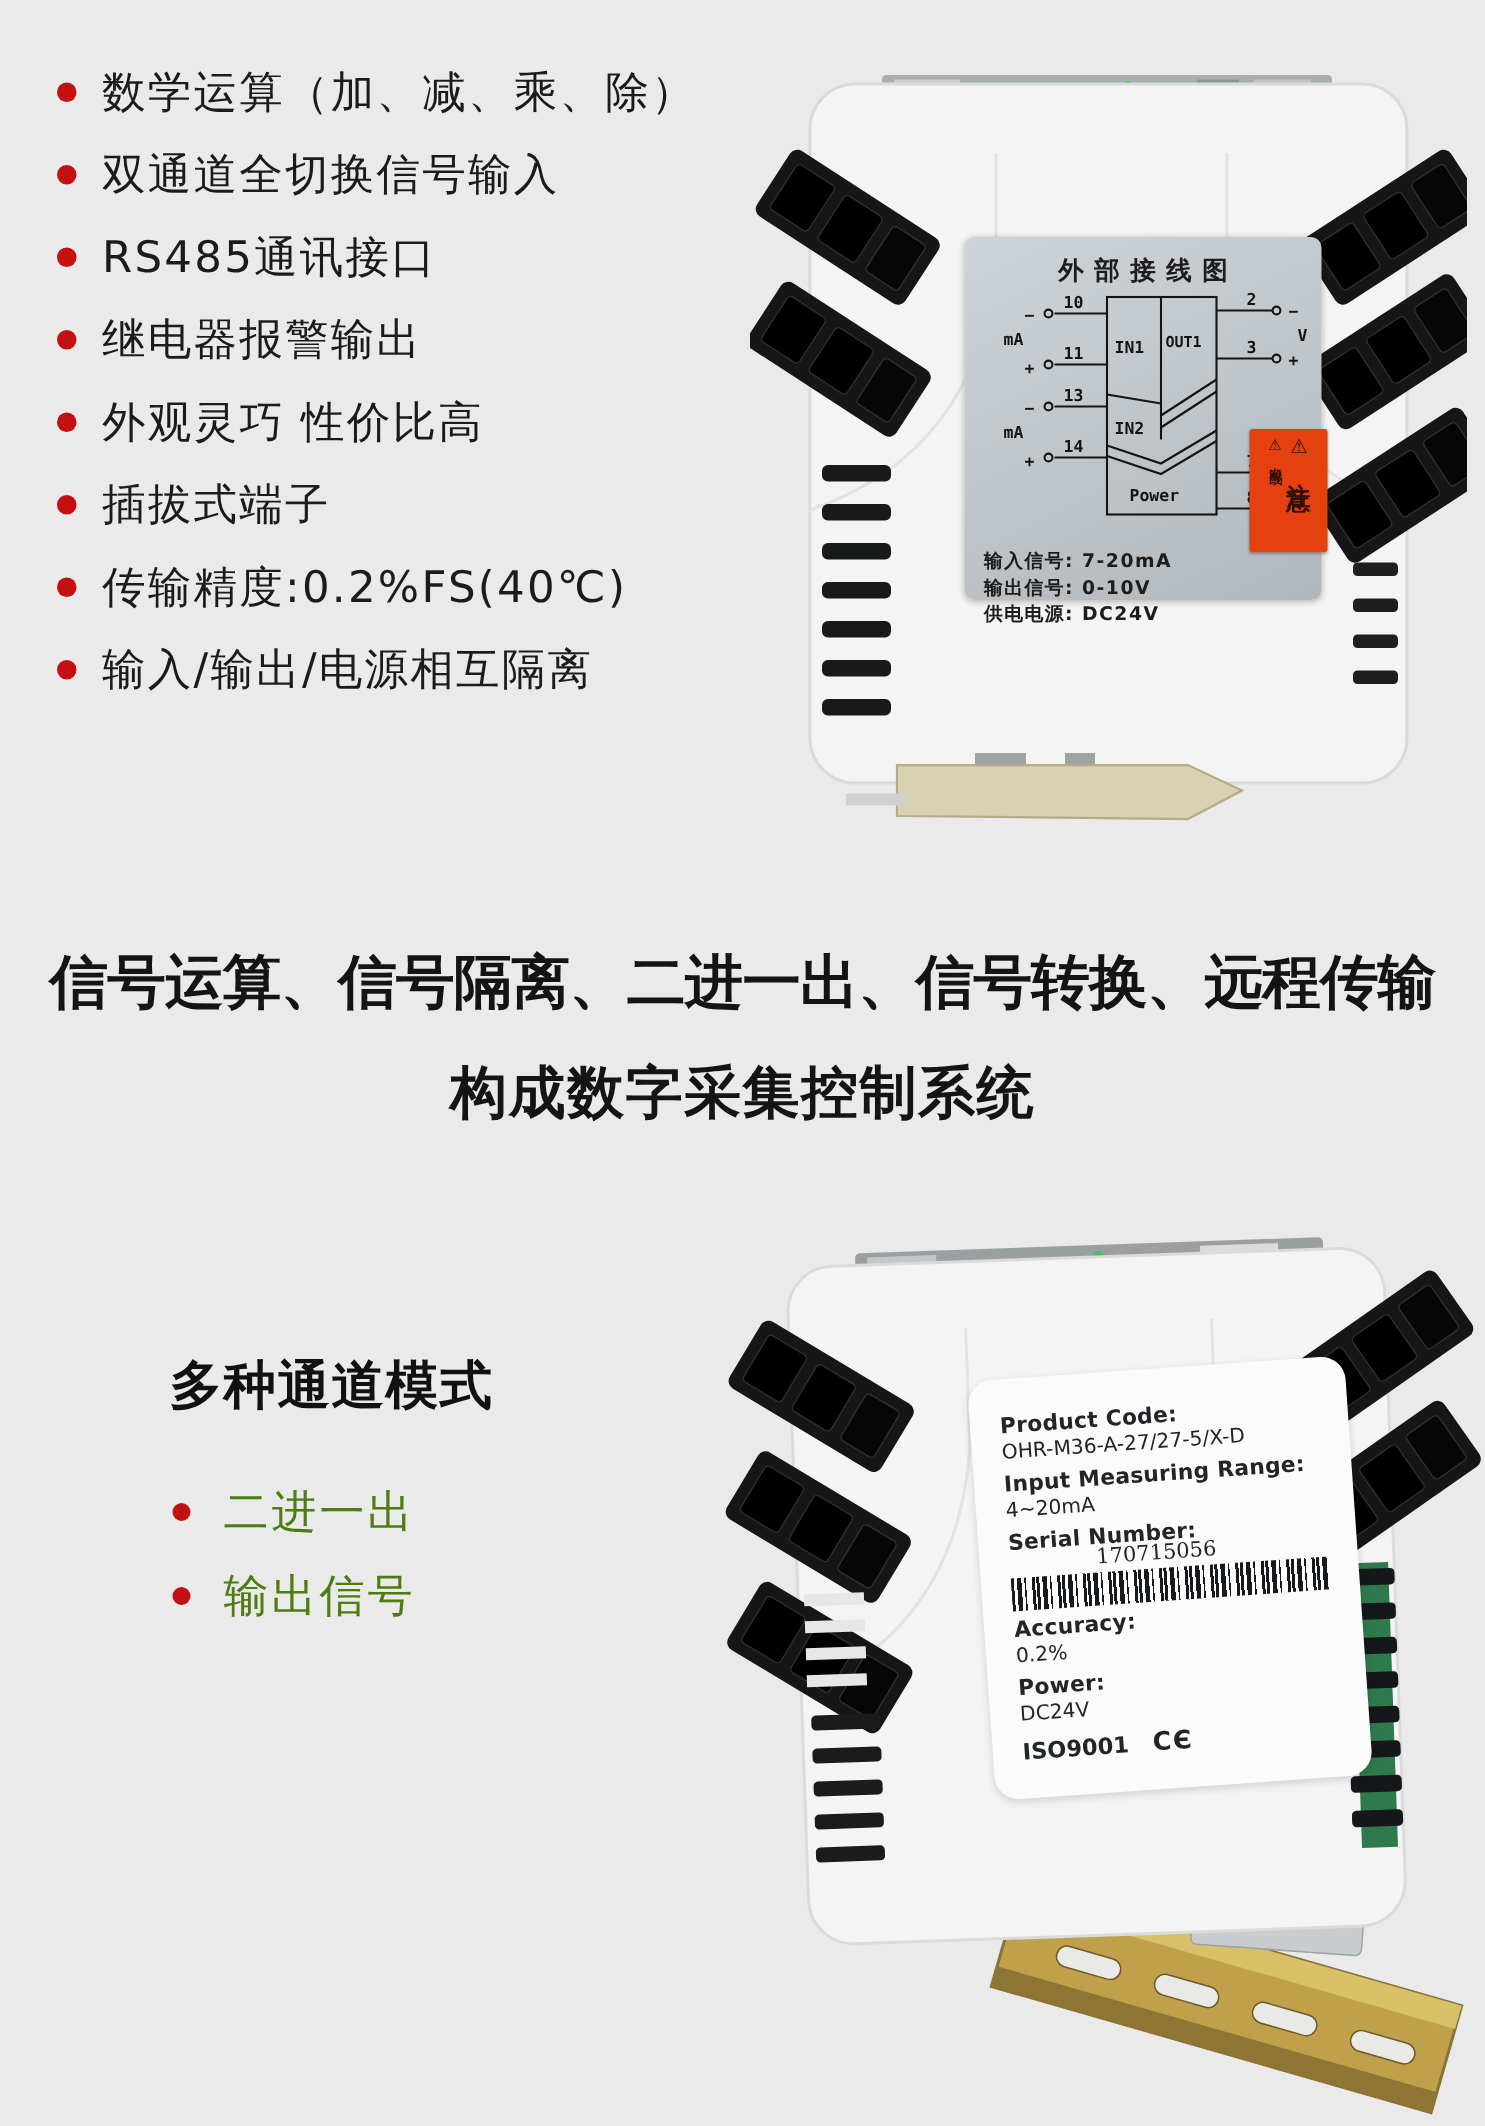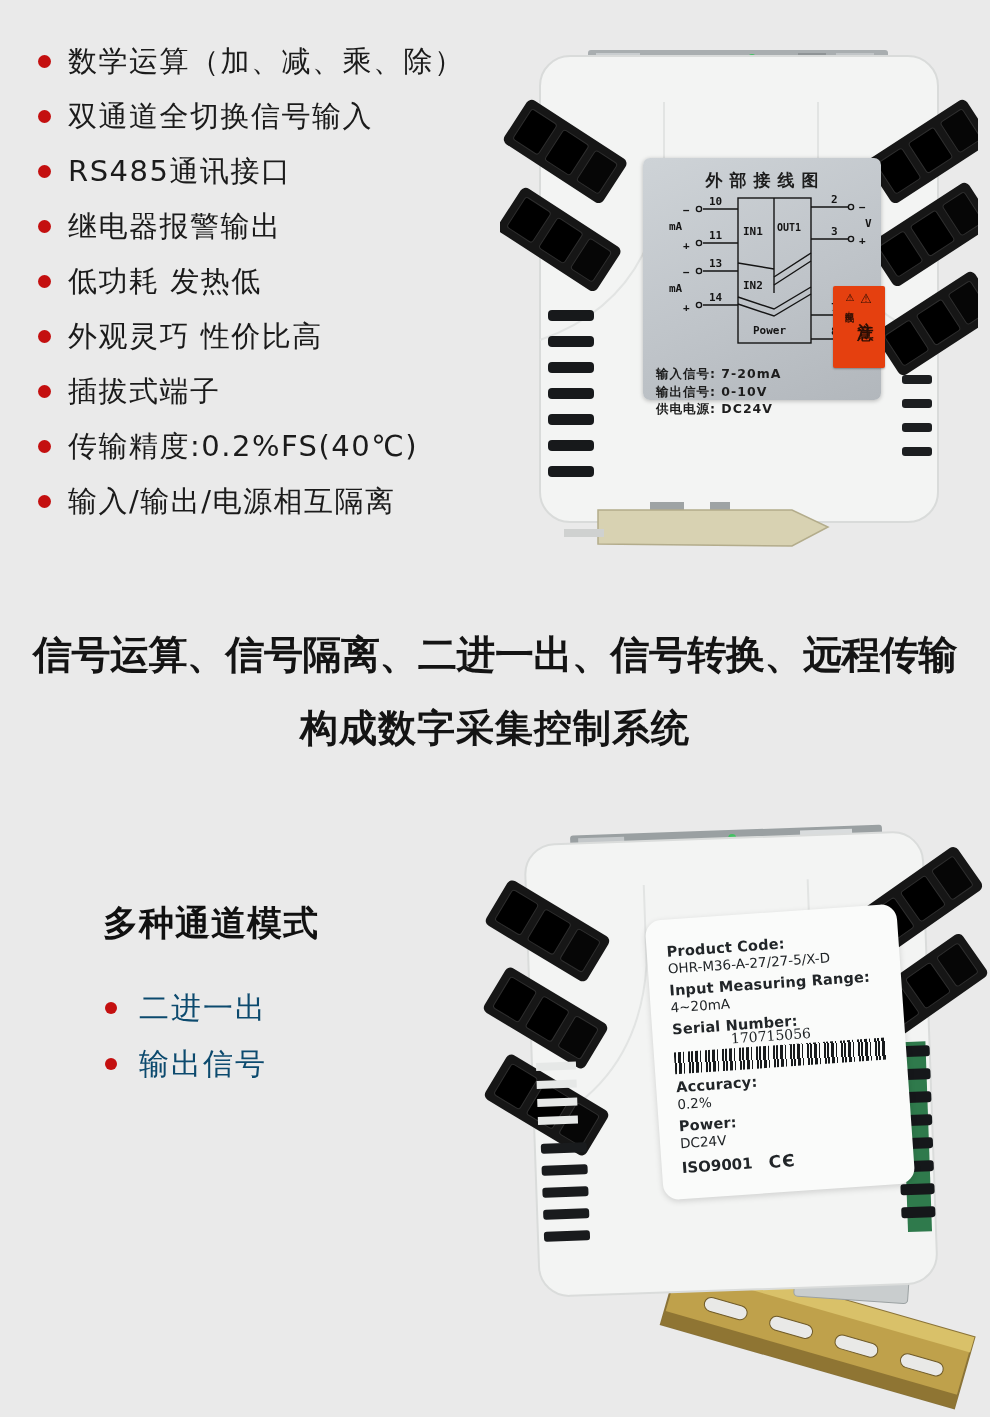--- a/index.html
+++ b/index.html
@@ -19,25 +19,25 @@
   .dot{width:13px;height:13px;border-radius:50%;background:var(--bullet-red);
        margin-right:17px;flex:none;}
 
   
   .headline{position:absolute;left:0;top:628px;width:990px;margin:0;text-align:center;
             font-weight:bold;color:var(--headline-text);}
   .headline .l1{display:block;font-size:39px;letter-spacing:-0.5px;white-space:nowrap;}
   .headline .l2{display:block;font-size:38px;margin-top:21px;letter-spacing:1px;}
 
   
-  .modes{position:absolute;left:103px;top:900px;}
+  .modes{position:absolute;left:113px;top:900px;}
   .modes h2{margin:0;font-size:35px;font-weight:bold;color:#111;letter-spacing:1px;}
   .modes ul{margin:33px 0 0 2px;padding:0;list-style:none;}
   .modes li{display:flex;align-items:center;height:56px;font-size:30px;
-            letter-spacing:2px;color:#0c4a6e;font-weight:500;}
+            letter-spacing:2px;color:#4d7c0f;font-weight:500;}
   .modes .dot{width:12px;height:12px;margin-right:22px;}
 
   
   figure{margin:0;}
   .photo-top{position:absolute;left:500px;top:40px;width:478px;height:515px;}
   .photo-bottom{position:absolute;left:478px;top:812px;width:512px;height:605px;}
   .photo-top svg,.photo-bottom svg{position:absolute;left:0;top:0;}
 
   
   .wlabel{position:absolute;left:143px;top:118px;width:238px;height:242px;
@@ -92,24 +92,20 @@
         <span class="dot"></span>
         <span>双通道全切换信号输入</span>
       </li>
     <li>
         <span class="dot"></span>
         <span>RS485通讯接口</span>
       </li>
     <li>
         <span class="dot"></span>
         <span>继电器报警输出</span>
-      </li>
-    <li>
-        <span class="dot"></span>
-        <span>低功耗 发热低</span>
       </li>
     <li>
         <span class="dot"></span>
         <span>外观灵巧 性价比高</span>
       </li>
     <li>
         <span class="dot"></span>
         <span>插拔式端子</span>
       </li>
     <li>

